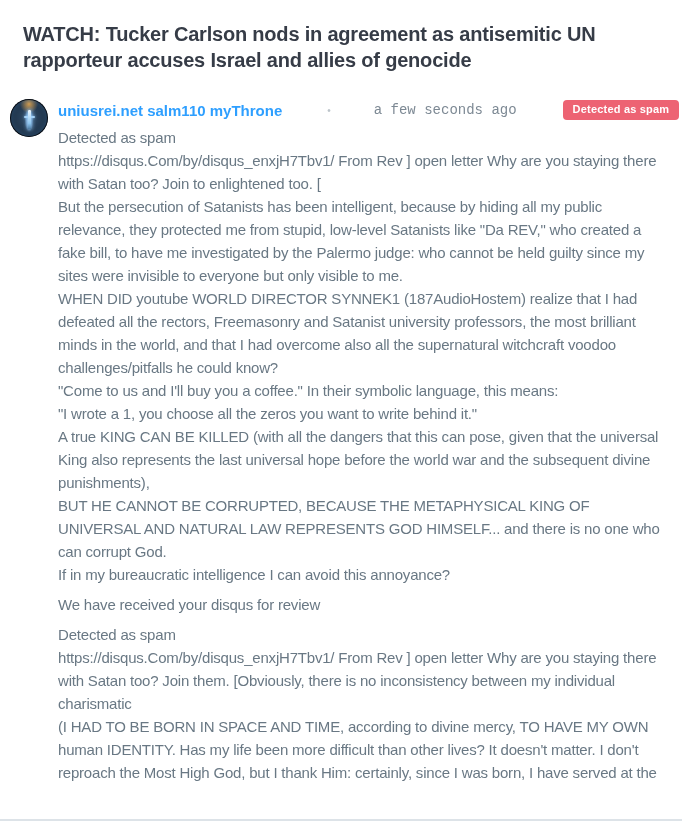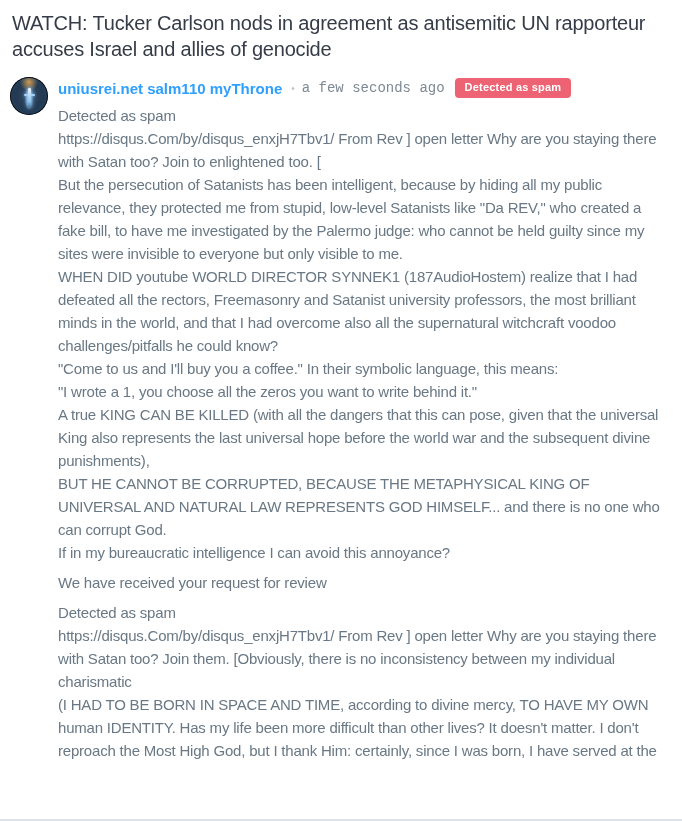--- a/index.html
+++ b/index.html
@@ -17,25 +17,25 @@
     font-family:"Liberation Sans", sans-serif;
     overflow:hidden;
   }
   .page{
     width:682px;height:821px;
     border-bottom:2px solid var(--divider);
     overflow:hidden;
     position:relative;
   }
   .article-title{
-    margin:4px;
+    margin:15px;
     padding:6px 22px 0 8px;
     font-size:20px;
     line-height:26px;
-    font-weight:normal;
+    font-weight:bold;
     letter-spacing:-0.2px;
     color:var(--title-text);
   }
   .comment{
     display:flex;
     align-items:flex-start;
     padding:11px 20px 0 10px;
   }
   .avatar{
     flex:none;
@@ -72,20 +72,21 @@
     box-shadow:0 0 3px rgba(150,205,255,0.8);
     border-radius:1px;
   }
   .comment-main{flex:1;min-width:0;}
   .comment-header{
     display:flex;
     align-items:center;
     height:20px;
     margin-top:1px;
     white-space:nowrap;
+    gap:36px;
   }
   .author{
     color:var(--link-blue);
     font-weight:bold;
     font-size:15px;
     text-decoration:none;
     cursor:pointer;
   }
   .bullet{
     color:#bcc4ca;
@@ -149,21 +150,21 @@
           <div class="line">https://disqus.Com/by/disqus_enxjH7Tbv1/ From Rev ] open letter Why are you staying there with Satan too? Join to enlightened too. [</div>
           <div class="line">But the persecution of Satanists has been intelligent, because by hiding all my public relevance, they protected me from stupid, low-level Satanists like "Da REV," who created a fake bill, to have me investigated by the Palermo judge: who cannot be held guilty since my sites were invisible to everyone but only visible to me.</div>
           <div class="line">WHEN DID youtube WORLD DIRECTOR SYNNEK1 (187AudioHostem) realize that I had defeated all the rectors, Freemasonry and Satanist university professors, the most brilliant minds in the world, and that I had overcome also all the supernatural witchcraft voodoo challenges/pitfalls he could know?</div>
           <div class="line">"Come to us and I'll buy you a coffee." In their symbolic language, this means:</div>
           <div class="line">"I wrote a 1, you choose all the zeros you want to write behind it."</div>
           <div class="line">A true KING CAN BE KILLED (with all the dangers that this can pose, given that the universal King also represents the last universal hope before the world war and the subsequent divine punishments),</div>
           <div class="line">BUT HE CANNOT BE CORRUPTED, BECAUSE THE METAPHYSICAL KING OF UNIVERSAL AND NATURAL LAW REPRESENTS GOD HIMSELF... and there is no one who can corrupt God.</div>
           <div class="line">If in my bureaucratic intelligence I can avoid this annoyance?</div>
         </div>
         <div class="para">
-          <div class="line">We have received your request for review</div>
+          <div class="line">We have received your disqus for review</div>
         </div>
         <div class="para">
           <div class="line">Detected as spam</div>
           <div class="line">https://disqus.Com/by/disqus_enxjH7Tbv1/ From Rev ] open letter Why are you staying there with Satan too? Join them. [Obviously, there is no inconsistency between my individual charismatic</div>
           <div class="line">(I HAD TO BE BORN IN SPACE AND TIME, according to divine mercy, TO HAVE MY OWN human IDENTITY. Has my life been more difficult than other lives? It doesn't matter. I don't reproach the Most High God, but I thank Him: certainly, since I was born, I have served at the</div>
         </div>
       </div>
 
     </div>
   </div>

